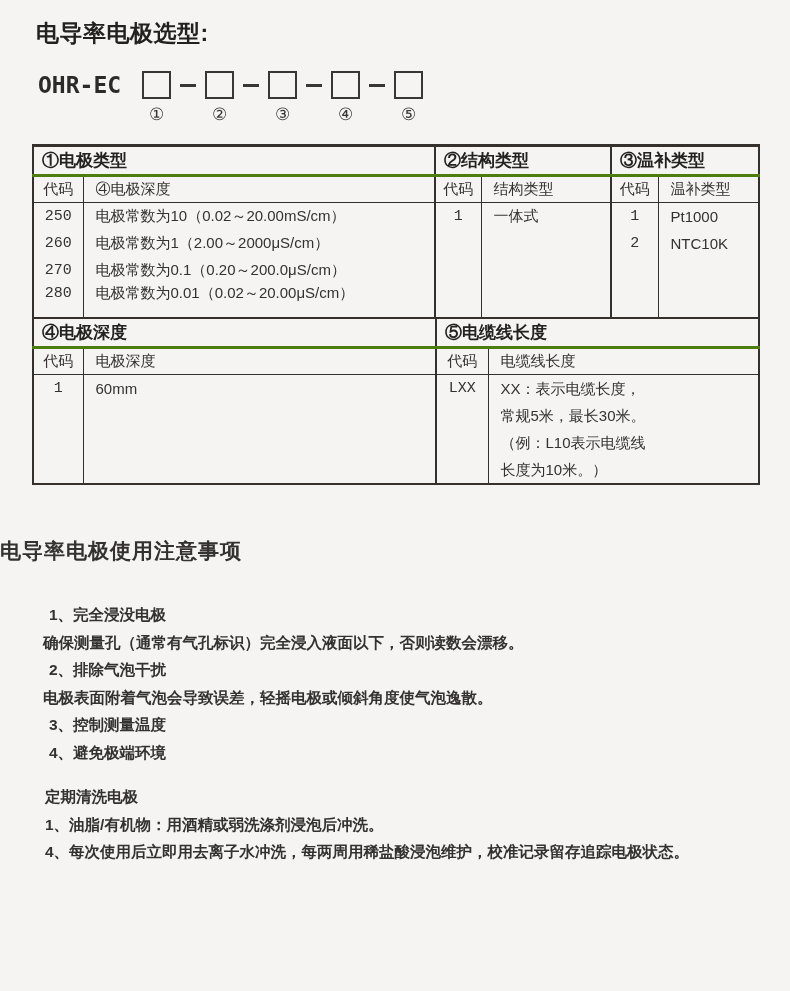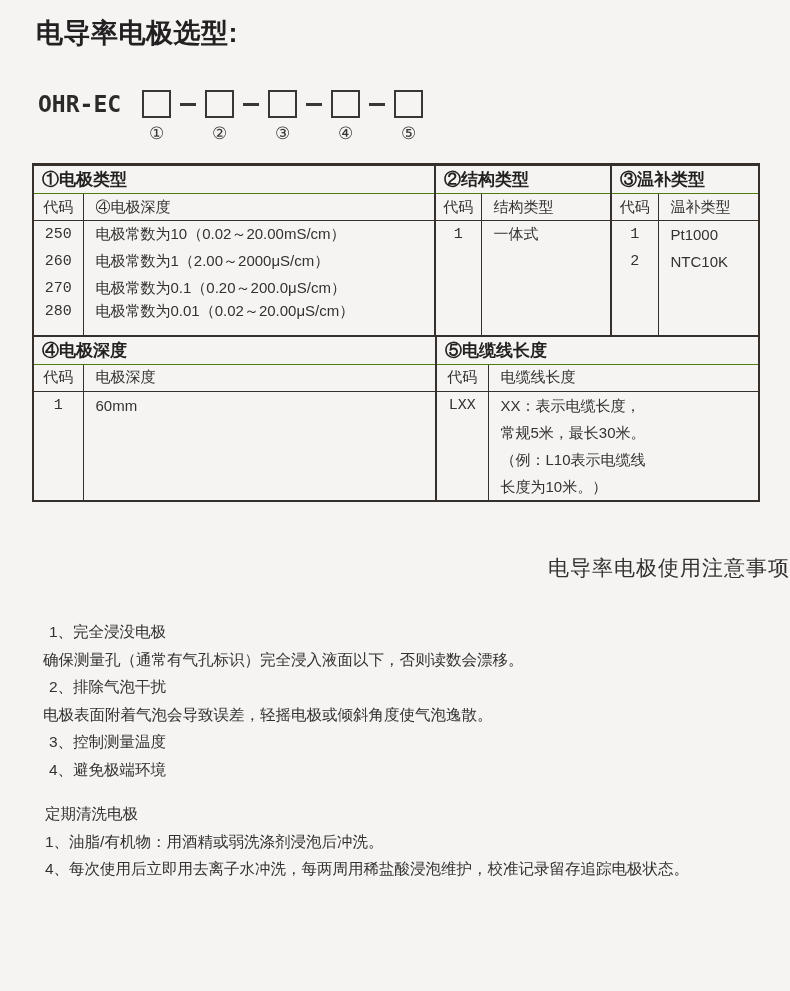--- a/index.html
+++ b/index.html
@@ -13,32 +13,32 @@
     position: relative;
     width: 790px;
     height: 991px;
     background: #f5f4f2;
     overflow: hidden;
     padding-top: 21px;
   }
   
   .page-title {
     margin-left: 36px;
-    font-size: 27px;
+    font-size: 23px;
     font-weight: 700;
     line-height: 24px;
     color: #222020;
     letter-spacing: 0.5px;
   }
   
   .model-row {
     display: flex;
     align-items: flex-start;
     margin-left: 38px;
-    margin-top: 45px;
+    margin-top: 26px;
     height: 54px;
   }
   .model-prefix {
     font-family: "DejaVu Sans Mono", "Liberation Mono", monospace;
     font-size: 23px;
     font-weight: 600;
     line-height: 28px;
     color: #2c2a28;
     margin-right: 21px;
     letter-spacing: 0px;
@@ -68,49 +68,49 @@
     width: 726px;
     font-size: 15px;
     color: #343130;
   }
   table.sel.top { border: 2px solid #35302c; border-top-width: 3px; border-bottom-width: 2px; }
   table.sel.bottom { border: 2px solid #35302c; border-top: none; padding-left: 20px; }
   table.sel td { border-left: 1px solid #35302c; overflow: hidden; }
   table.sel td:first-child { border-left: none; }
   table.sel td.grp { border-left: 2px solid #35302c; }
   tr.sec-head td {
-    border-bottom: 1px solid #4d7c0f;
+    border-bottom: 3px solid #4d7c0f;
     font-size: 17px;
     font-weight: 700;
     color: #242120;
     padding: 2px 0 2px 8px;
     height: 26px;
   }
   tr.sub-head td { border-bottom: 1px solid #35302c; height: 27px; }
   tr.sub-head td.code, td.code { text-align: center; font-family: Liberation Mono, monospace; }
   tr.sub-head td.val, td.val { padding-left: 12px; text-align: left; }
   tr.datarow td { height: 27px; }
   tr.datarow.lastpad td { padding-bottom: 14px; }
   table.sel.bottom tr.datarow td {
     height: 110px;
     vertical-align: top;
     line-height: 27px;
   }
   table.sel.bottom tr.datarow td .ln { line-height: 27px; }
   
   .notes-title {
     margin-top: 52px;
-    text-align: right;
+    text-align: left;
     font-size: 21px;
-    font-weight: 400;
+    font-weight: 700;
     color: #343130;
     letter-spacing: 1px;
   }
   .notes-list { margin-top: 36px; margin-left: 43px; margin-right: 30px; }
-  .note-line { font-size: 15.5px; line-height: 27.5px; color: #343130; }
+  .note-line { font-size: 15.5px; line-height: 27.5px; color: #343130; font-weight: bold; }
   .note-head { padding-left: 6px; }
   .cleaning { margin-top: 17px; margin-left: 45px; margin-right: 25px; }
 </style>
 </head>
 <body>
 
 <div class="page">
 
   <div class="page-title">电导率电极选型:</div>
 

